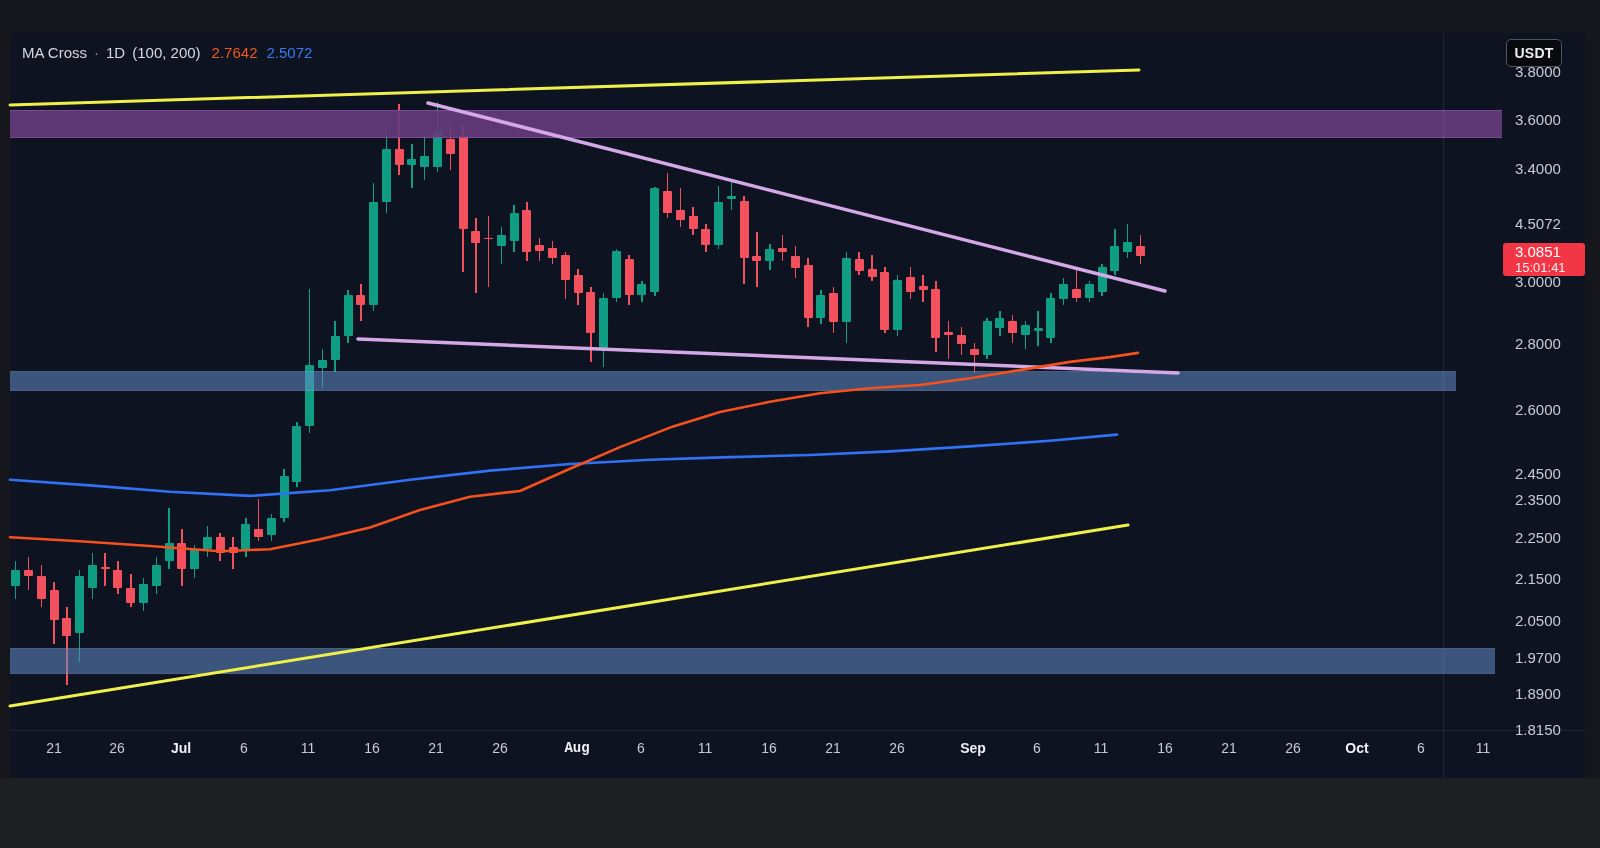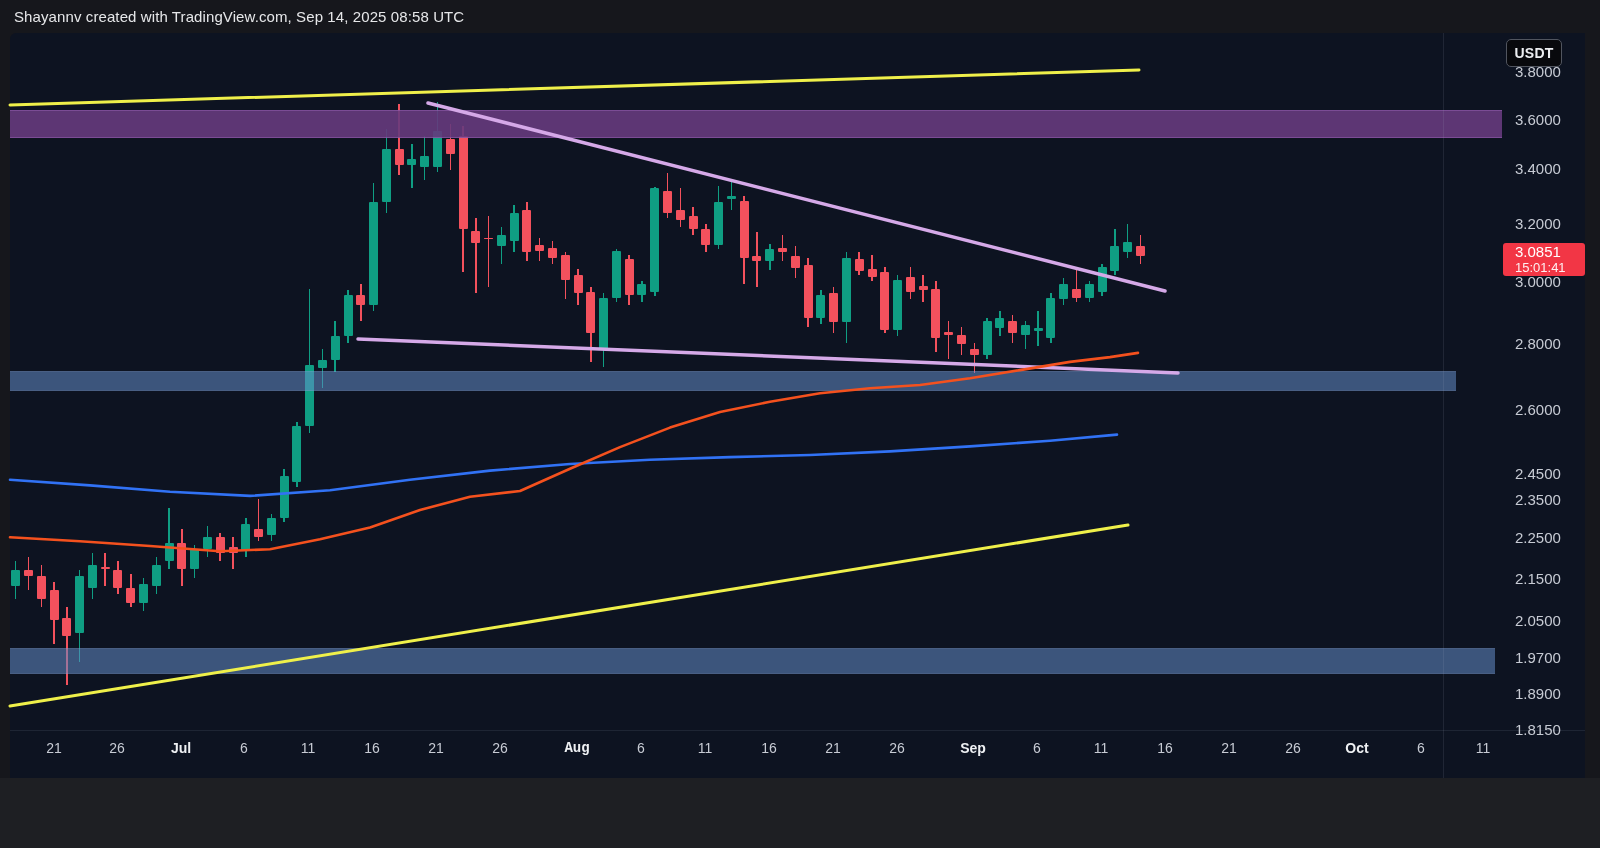--- a/index.html
+++ b/index.html
@@ -26,23 +26,20 @@
   #price-badge{left:1503px;top:243px;width:82px;height:33px;background:#f23645;border-radius:3px;z-index:8;
     color:#fff;font-size:15px;line-height:16px;padding:1px 0 0 12px;box-sizing:border-box;}
   #price-badge .cd{font-size:13px;color:rgba(255,255,255,.92);}
   #footer{left:0;top:778px;width:1600px;height:70px;background:#1e1f23;z-index:10;}
 </style>
 </head>
 <body>
 
 <div id="stage">
 
-  <div id="topbar" class="abs">
-    <div id="attribution" class="abs">Shayannv created with TradingView.com, Sep 14, 2025 08:58 UTC</div>
-  </div>
 
   <div id="chart-pane" class="abs"></div>
 
   <div id="candles-layer" class="abs">
       <div class="candle-wick" style="left: 14.9px; top: 561.3px; width: 1.5px; height: 37.3px; background: rgb(15, 158, 131);"></div>
       <div class="candle-body" style="left: 11.2px; top: 569.5px; width: 9px; height: 16.6px; background: rgb(15, 158, 131); border-radius: 1px;"></div>
       <div class="candle-wick" style="left: 27.7px; top: 557.3px; width: 1.5px; height: 33px; background: rgb(243, 81, 93);"></div>
       <div class="candle-body" style="left: 24px; top: 569.5px; width: 9px; height: 6.2px; background: rgb(243, 81, 93); border-radius: 1px;"></div>
       <div class="candle-wick" style="left: 40.5px; top: 565.4px; width: 1.5px; height: 41.8px; background: rgb(243, 81, 93);"></div>
       <div class="candle-body" style="left: 36.8px; top: 575.7px; width: 9px; height: 23px; background: rgb(243, 81, 93); border-radius: 1px;"></div>
@@ -229,21 +226,21 @@
       <line x1="10" y1="706" x2="1128" y2="525" stroke="#eff04a" stroke-width="3" stroke-linecap="round"></line>
       <line x1="428" y1="103" x2="1165" y2="291" stroke="#d5a9e8" stroke-width="3.5" stroke-linecap="round"></line>
       <line x1="358" y1="339" x2="1178" y2="373" stroke="#d5a9e8" stroke-width="3.5" stroke-linecap="round"></line>
       <polyline points="10,479.8 90,485.4 170,491.8 250,495.9 330,490.3 410,479.8 490,470.6 570,464.0 650,459.7 730,457.1 810,455.0 890,451.4 970,446.4 1050,440.7 1117,434.6" fill="none" stroke="#3172f5" stroke-width="2.6" stroke-linejoin="round" stroke-linecap="round"></polyline>
       <polyline points="10,537.3 80,541.2 150,546.0 220,551.2 270,549.2 320,539.3 370,527.4 420,510.0 470,496.7 520,491.0 570,468.8 620,447.1 670,427.6 720,412.0 770,401.8 820,393.3 870,388.3 920,385.0 970,378.3 1020,370.1 1070,361.9 1110,357.1 1138,352.9" fill="none" stroke="#f4511e" stroke-width="2.6" stroke-linejoin="round" stroke-linecap="round"></polyline>
     </svg>
   <div id="ticks-layer" class="abs">
       <div class="price-tick" style="top: 63px;">3.8000</div>
       <div class="price-tick" style="top: 111px;">3.6000</div>
       <div class="price-tick" style="top: 160px;">3.4000</div>
-      <div class="price-tick" style="top: 215px;">3.2000</div>
+      <div class="price-tick" style="top: 215px;">4.5072</div>
       <div class="price-tick" style="top: 273px;">3.0000</div>
       <div class="price-tick" style="top: 335px;">2.8000</div>
       <div class="price-tick" style="top: 401px;">2.6000</div>
       <div class="price-tick" style="top: 465px;">2.4500</div>
       <div class="price-tick" style="top: 491px;">2.3500</div>
       <div class="price-tick" style="top: 529px;">2.2500</div>
       <div class="price-tick" style="top: 570px;">2.1500</div>
       <div class="price-tick" style="top: 612px;">2.0500</div>
       <div class="price-tick" style="top: 649px;">1.9700</div>
       <div class="price-tick" style="top: 685px;">1.8900</div>
@@ -272,20 +269,28 @@
       <div class="time-tick" style="left: 1421px;">6</div>
       <div class="time-tick" style="left: 1483px;">11</div>
     </div>
 
   <div id="vsep" class="abs"></div>
   <div id="hsep" class="abs"></div>
 
   <div class="abs" style="left:1443px;top:33px;width:142px;height:697px;z-index:7;"></div>
   <div class="abs" style="left:10px;top:730px;width:1433px;height:48px;z-index:7;"></div>
 
+  <div id="legend" class="abs">
+    <span>MA Cross</span>
+    <span style="color:#9aa0ab;">·</span>
+    <span>1D</span>
+    <span>(100, 200)</span>
+    <span class="v100">2.7642</span>
+    <span class="v200">2.5072</span>
+  </div>
 
   <div id="usdt-btn" class="abs">
     <span>USDT</span>
   </div>
 
   <div id="price-badge" class="abs">
     <div>3.0851</div>
     <div class="cd">15:01:41</div>
   </div>
 

